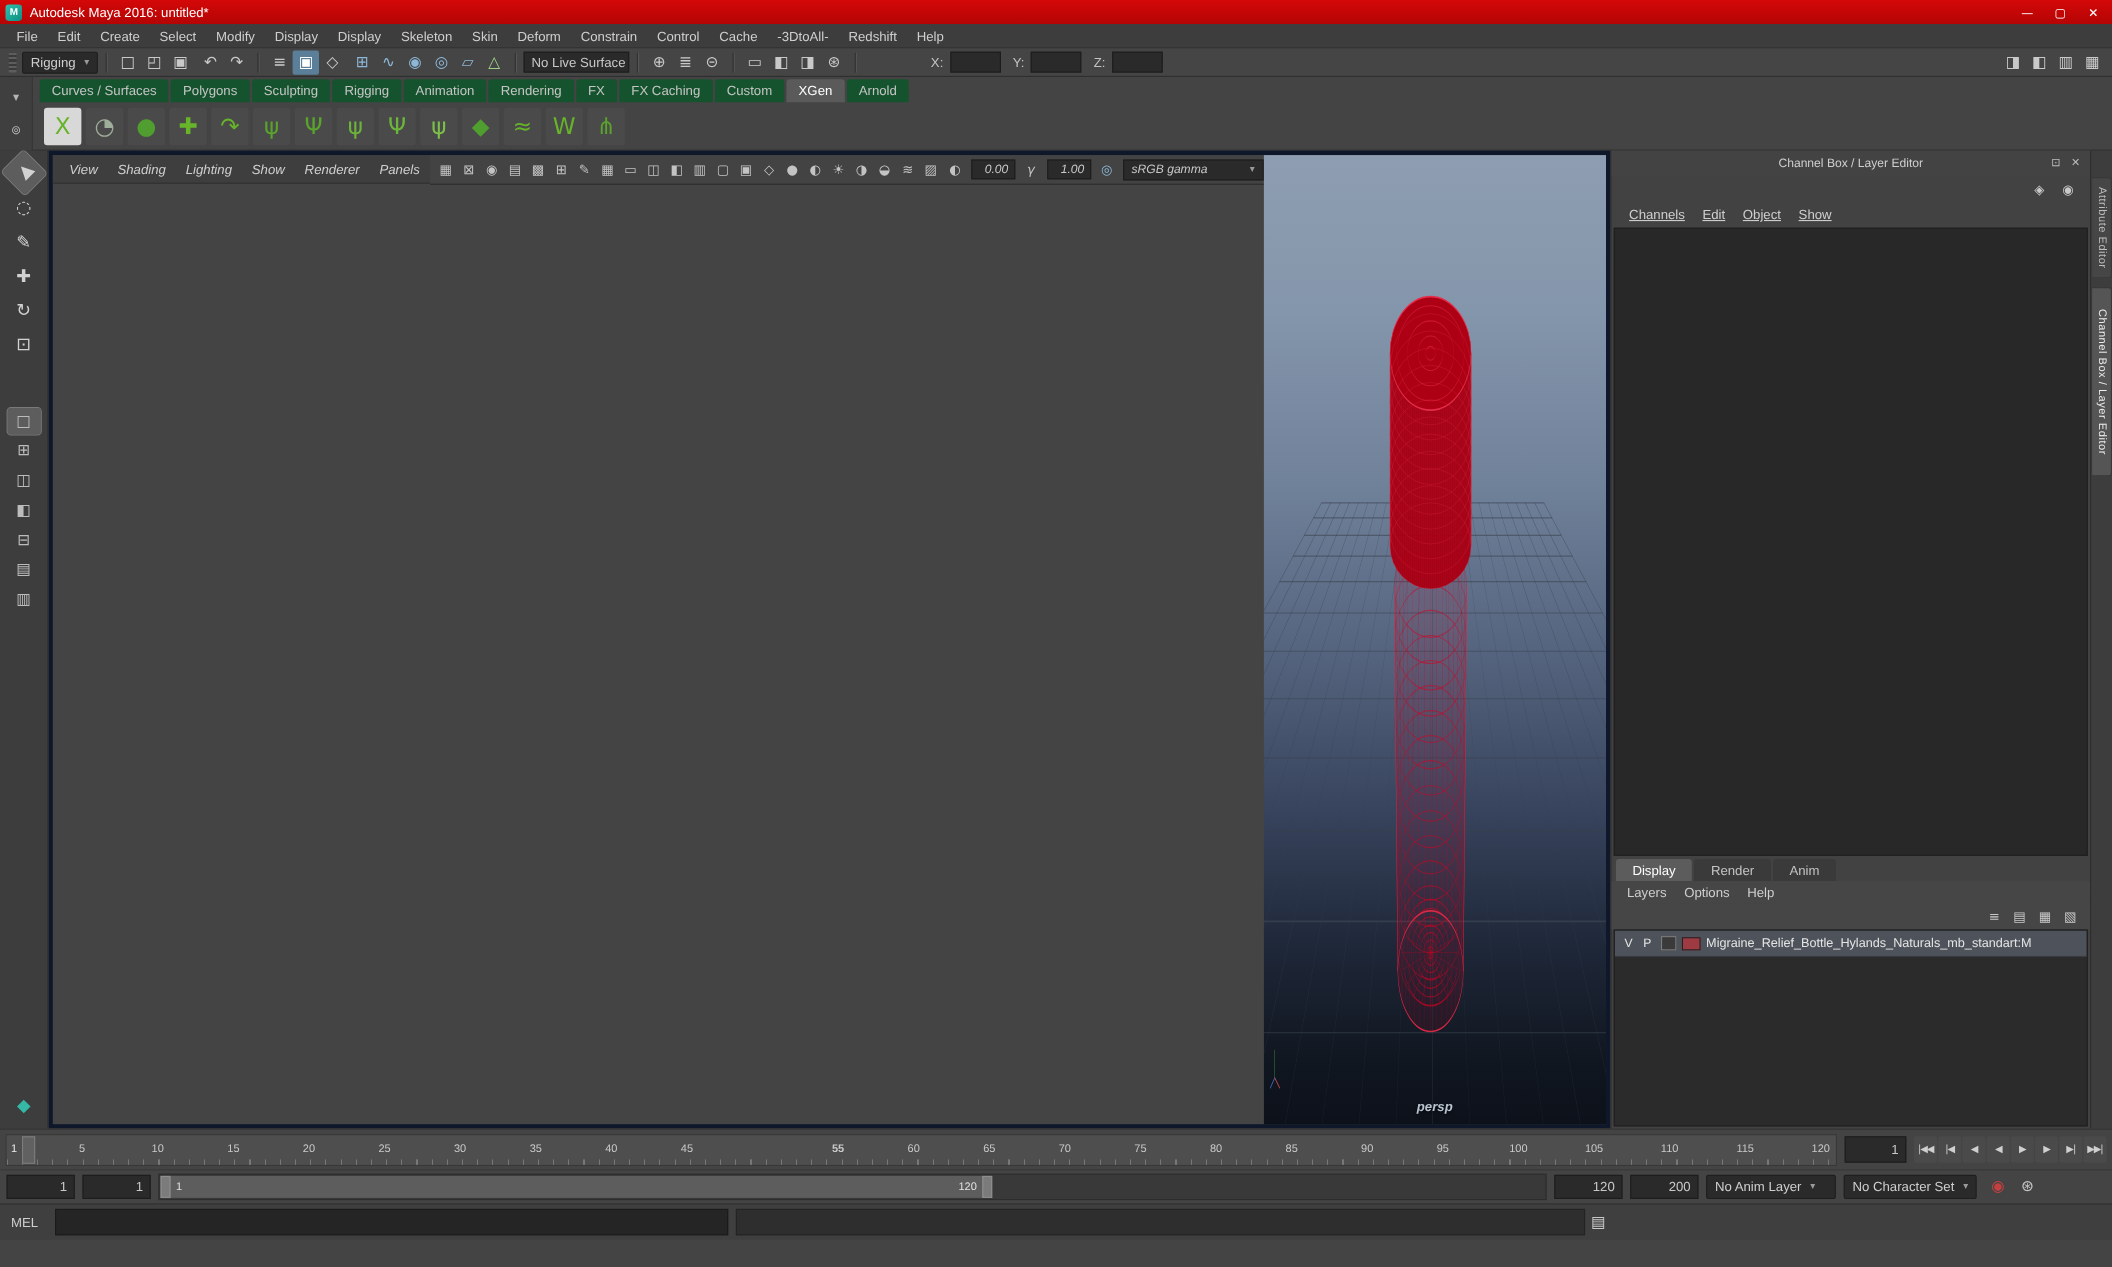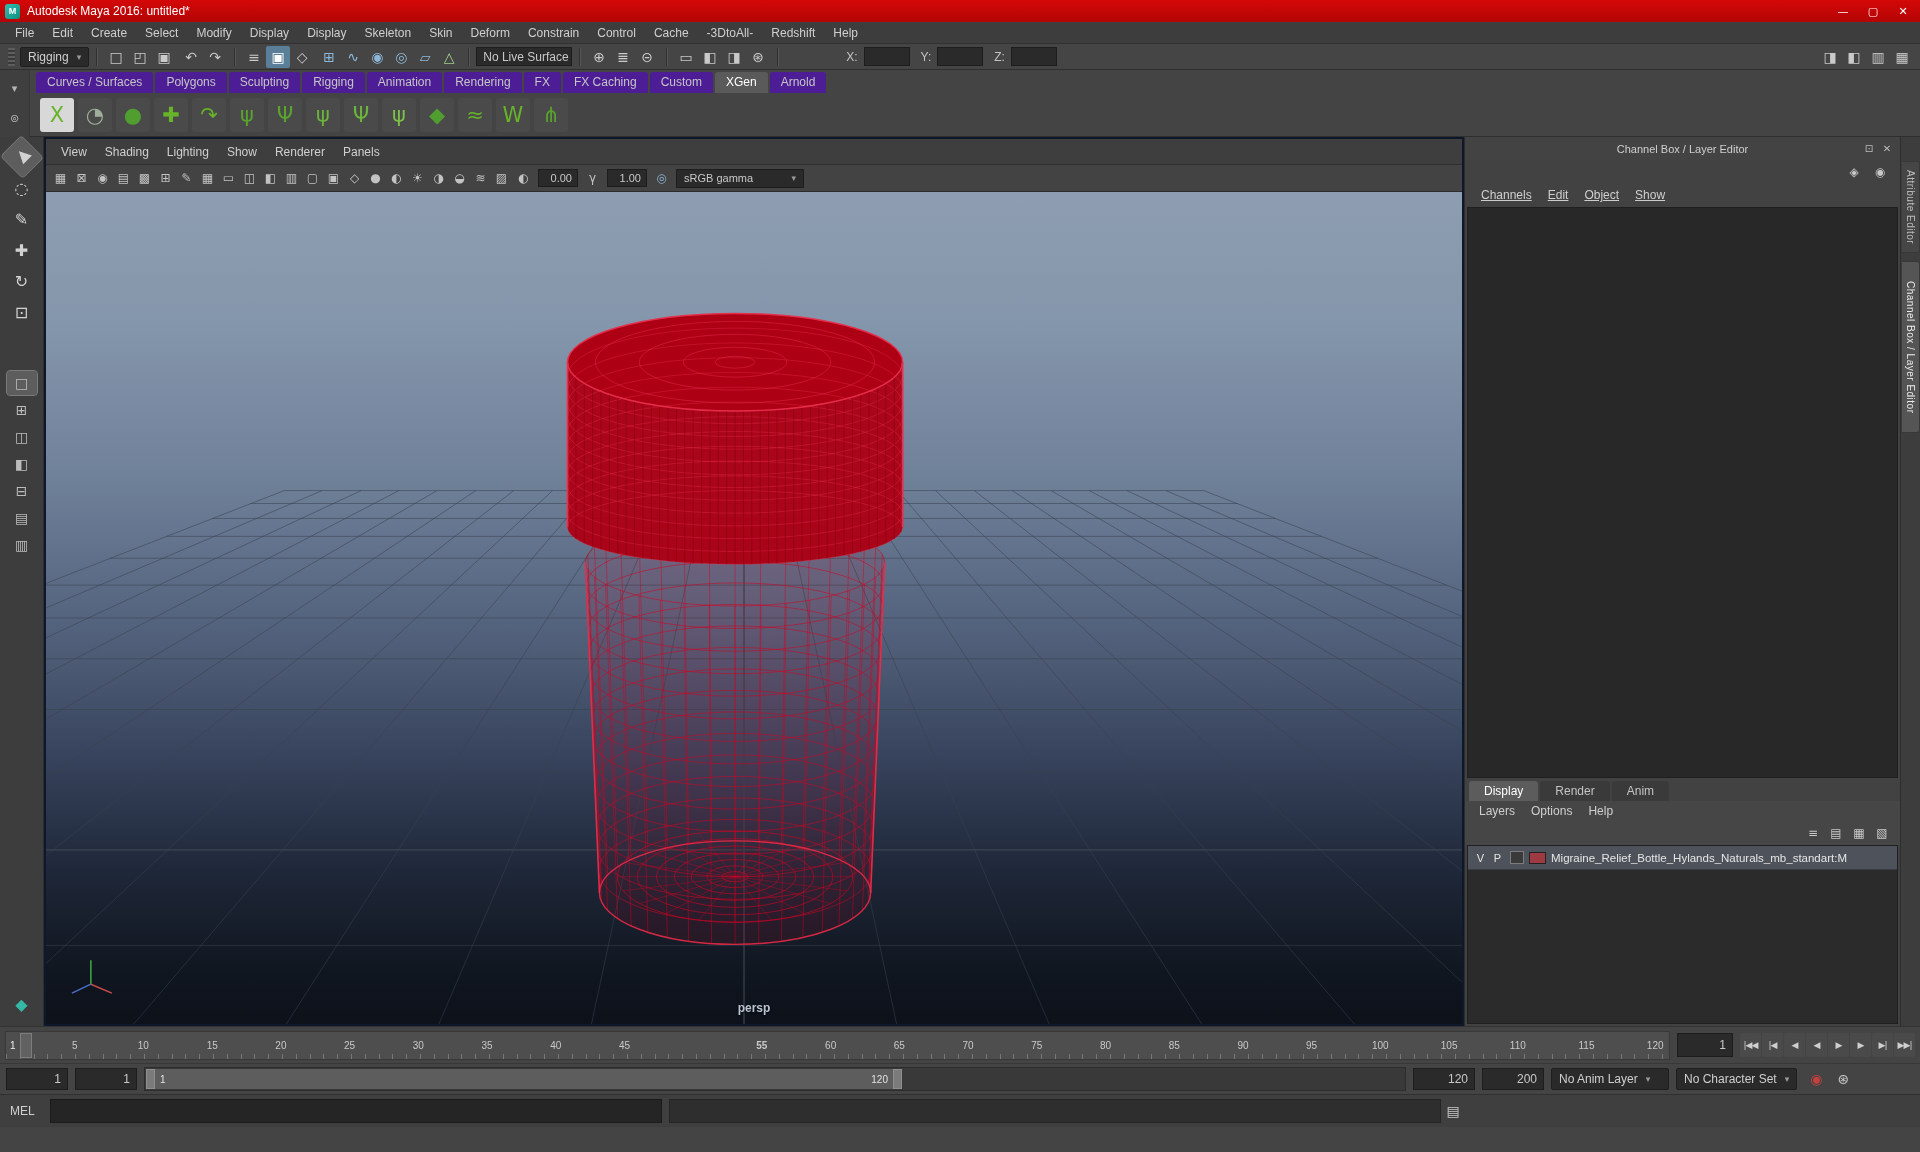--- a/index.html
+++ b/index.html
@@ -32,36 +32,36 @@
   .coord-label { margin:0 3px 0 8px; color:#c3c3c3; }
   .coord-field { width:46px; }
   #sl-spacer { width:50px; }
   #sl-flex { flex:1; }
 
   
   #shelfwrap { top:70px; height:67px; background:#444; border-bottom:1px solid #2e2e2e; }
   #shelf-left { position:absolute; left:0; top:0; width:30px; height:67px; background:#3f3f3f; border-right:1px solid #363636; display:flex; flex-direction:column; align-items:center; justify-content:space-around; padding:4px 0; }
   #shelf-left .icon-btn { width:20px; height:20px; font-size:11px; color:#b5b5b5; }
   #shelftabs { position:absolute; left:32px; right:0; top:1px; height:22px; display:flex; align-items:flex-end; gap:2px; padding-left:4px; }
-  .shelf-tab { padding:3px 11px 4px; background:#4c1d95; color:#c5c5c5; border-radius:3px 3px 0 0; white-space:nowrap; }
+  .shelf-tab { padding:3px 11px 4px; background:#14532d; color:#c5c5c5; border-radius:3px 3px 0 0; white-space:nowrap; }
   .shelf-tab.active { background:#5a5a5a; color:#fff; }
   #shelficons { position:absolute; left:32px; right:0; top:24px; height:42px; display:flex; align-items:center; gap:4px; padding-left:8px; }
   .shelf-icon { width:34px; height:34px; display:flex; align-items:center; justify-content:center; font-size:21px; border-radius:3px; font-family:"DejaVu Sans",sans-serif; background:#4a4a4a; }
 
   
   #main { top:137px; height:889px; display:flex; }
   #toolbox { width:44px; background:#3d3d3d; border-right:1px solid #2e2e2e; display:flex; flex-direction:column; align-items:center; padding-top:6px; gap:3px; position:relative; }
   .tool-icon { width:30px; height:28px; display:flex; align-items:center; justify-content:center; font-size:16px; color:#d2d2d2; border-radius:3px; font-family:"DejaVu Sans",sans-serif; }
   .tool-icon.active { background:#5d5d5d; outline:1px solid #7a7a7a; }
   #layoutgroup { margin-top:42px; display:flex; flex-direction:column; gap:3px; align-items:center; }
   #layoutgroup .tool-icon { height:24px; font-size:14px; color:#bcbcbc; }
   #toolbox-bottom { position:absolute; bottom:8px; }
 
   
-  #viewport { flex:1; display:flex; flex-direction:column; border:2px solid #0f172a; }
+  #viewport { flex:1; display:flex; flex-direction:row; border:4px solid #0f172a;font-style:italic; }
   #vp-menubar { height:26px; background:#3e3e3e; border-bottom:1px solid #303030; display:flex; align-items:center; padding-left:6px; }
   .vp-menu-item { padding:0 9px; color:#cfcfcf; }
   #vp-toolbar { height:27px; background:#434343; border-bottom:1px solid #2c2c2c; display:flex; align-items:center; padding-left:4px; gap:1px; }
   .vp-icon { width:21px; height:21px; display:flex; align-items:center; justify-content:center; font-size:12px; color:#c3c3c3; font-family:"DejaVu Sans",sans-serif; }
   .vp-field { width:40px; height:18px; background:#2a2a2a; border:1px solid #1d1d1d; font-size:11px; color:#c8c8c8; display:flex; align-items:center; justify-content:flex-end; padding:0 5px; margin:0 3px; }
   .vp-dropdown { min-width:128px; height:19px; background:#2a2a2a; border:1px solid #1d1d1d; display:flex; align-items:center; padding:0 7px; font-size:11px; color:#c8c8c8; margin-left:3px; }
   .vp-dropdown::after { content:"▾"; margin-left:auto; font-size:9px; color:#9a9a9a; font-family:"DejaVu Sans",sans-serif; }
   #vp-view { flex:1; position:relative;
     background:linear-gradient(to bottom,#8e9db1 0%,#8496ab 16%,#70819a 34%,#54637d 52%,#37435c 68%,#1e2738 82%,#10161f 94%,#0c111a 100%); }
   #scene { position:absolute; left:0; top:0; width:100%; height:100%; }

